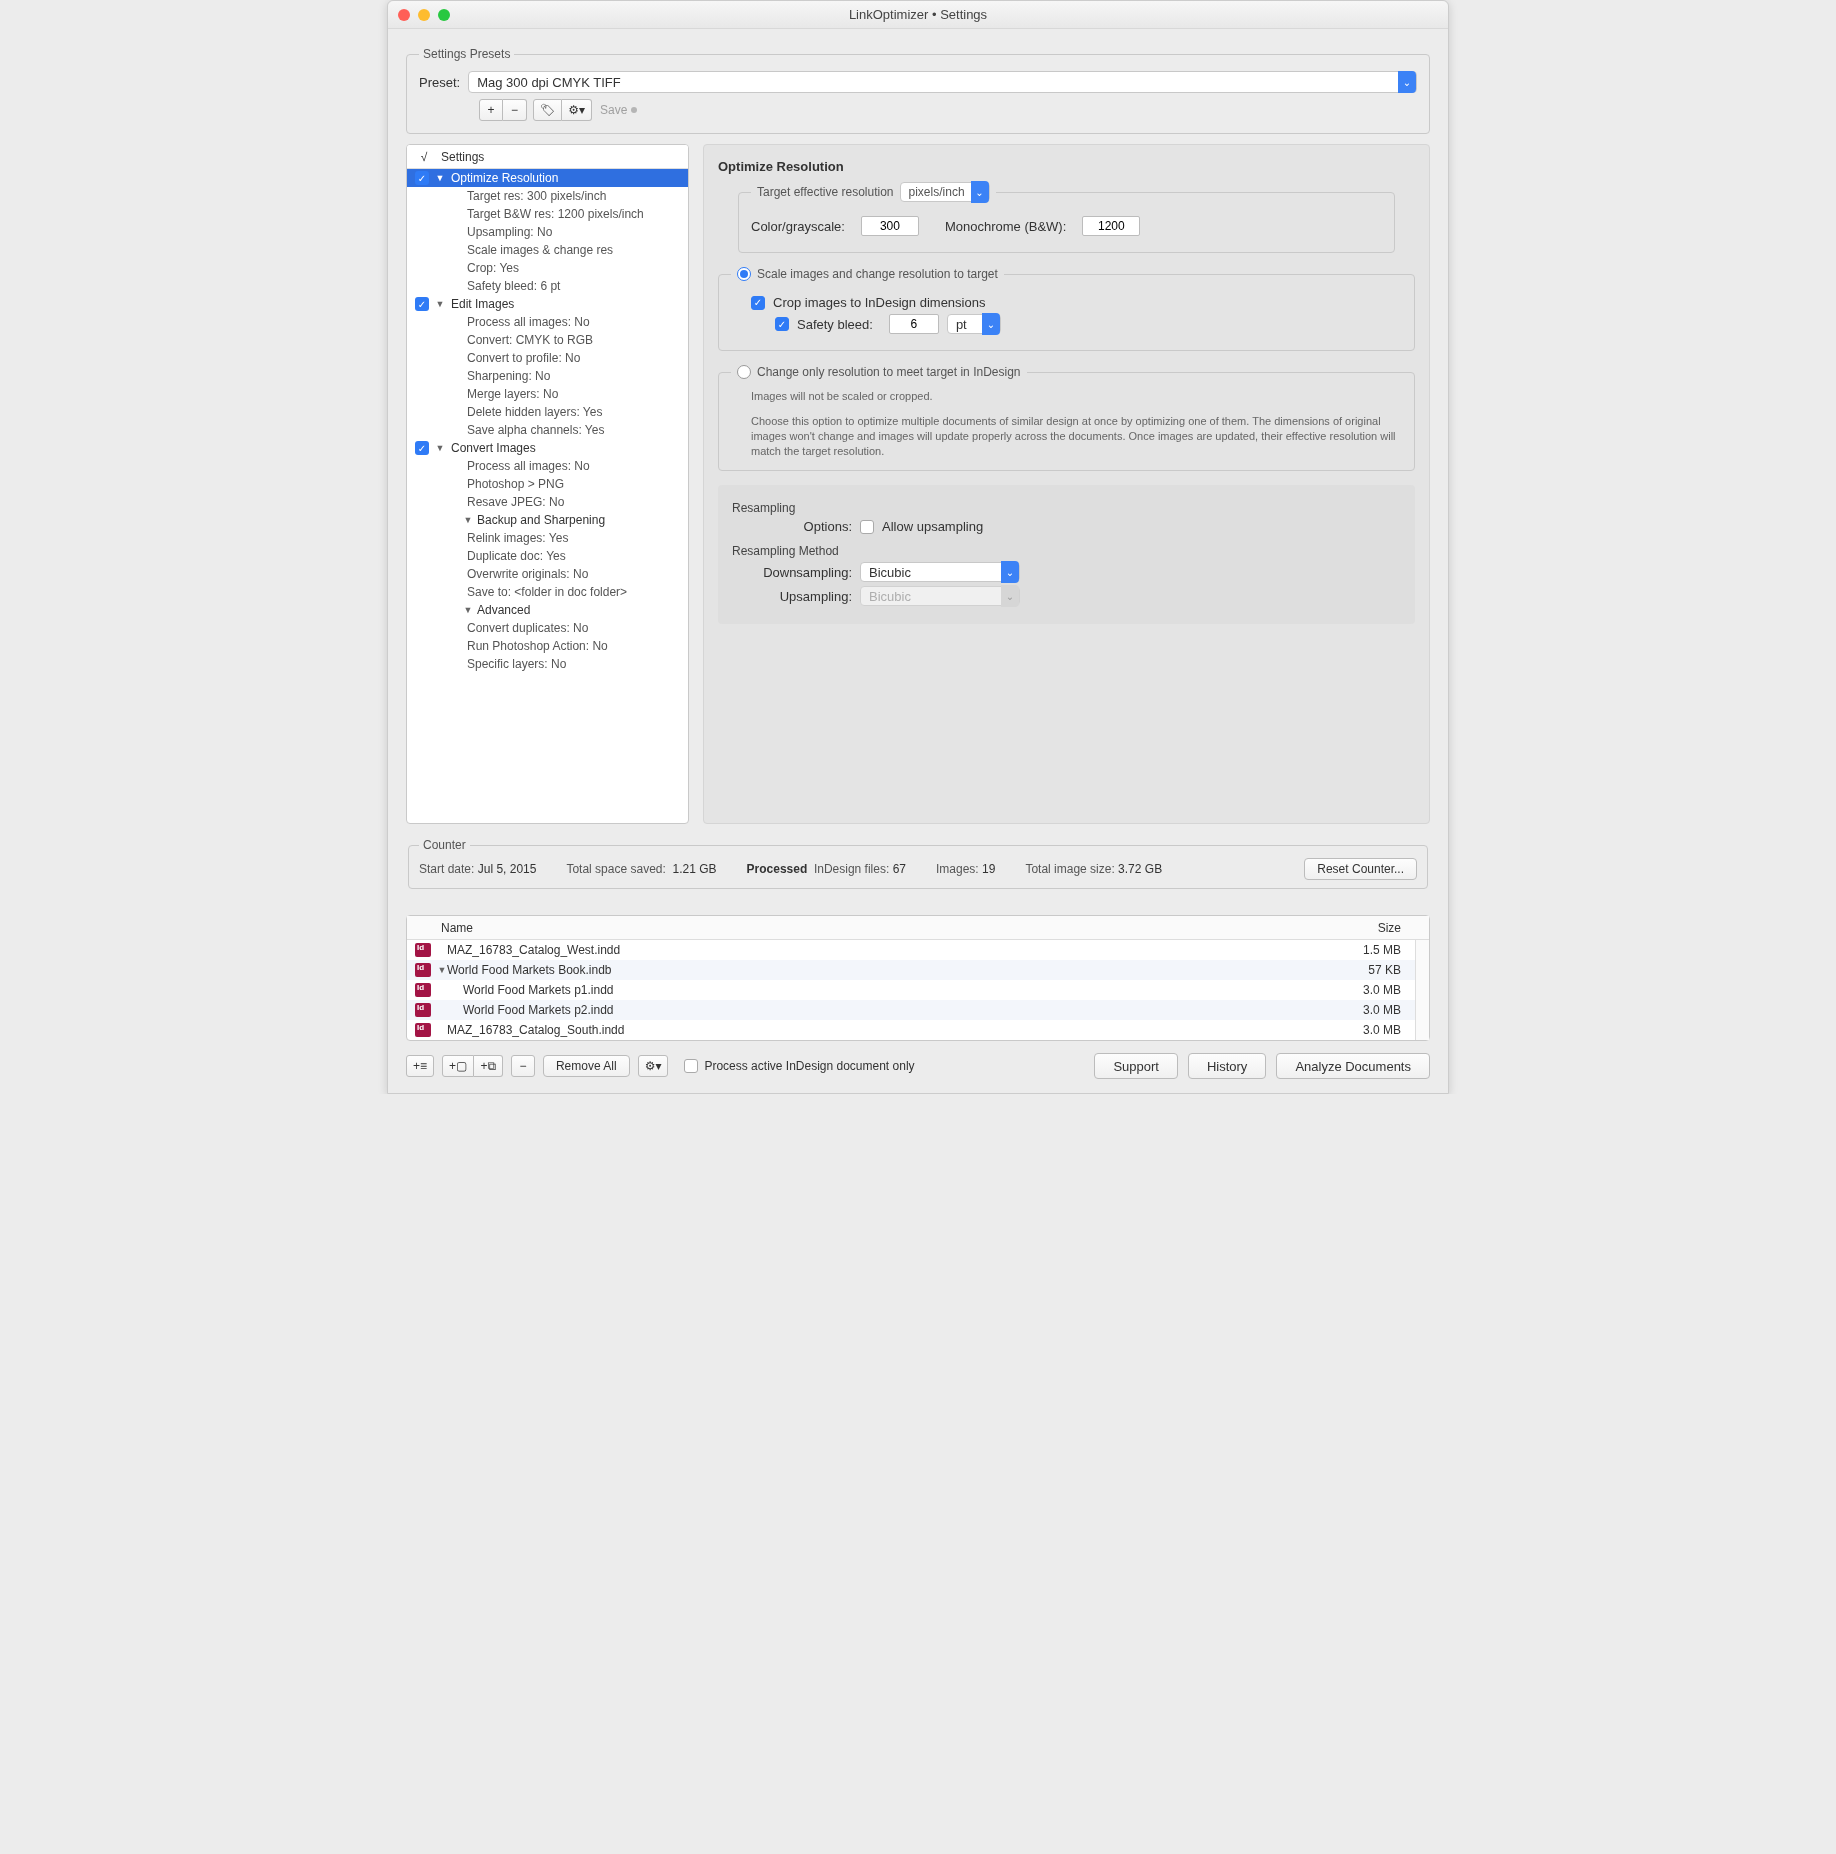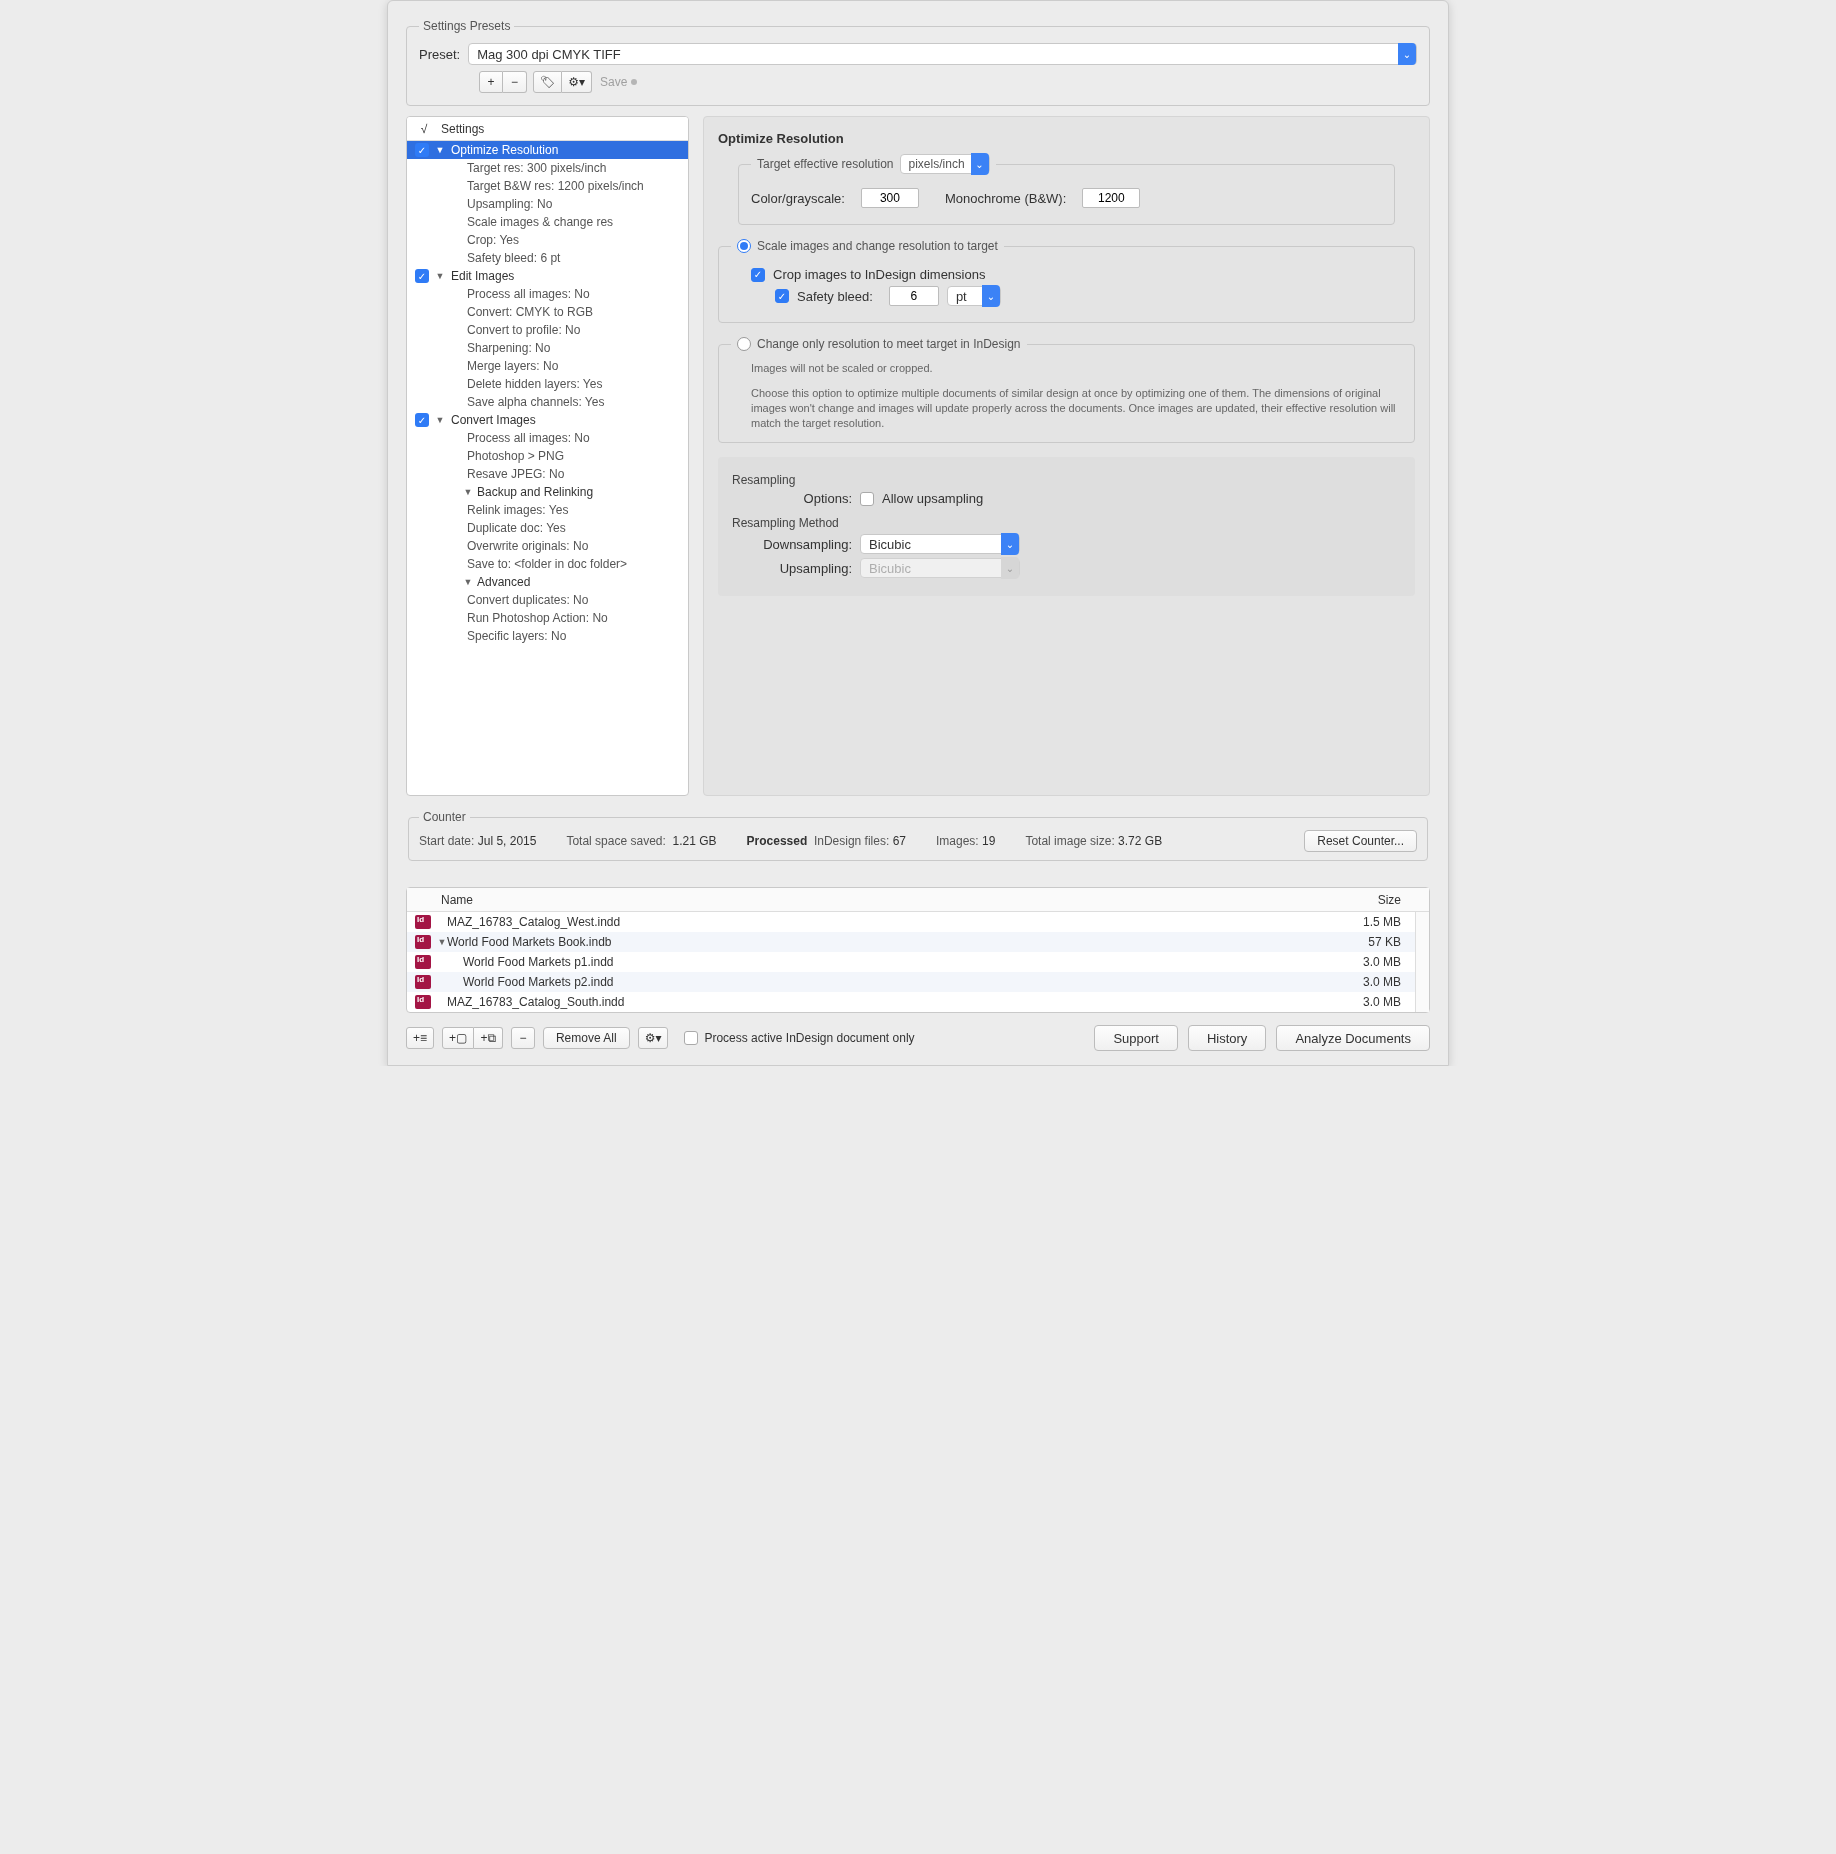--- a/index.html
+++ b/index.html
@@ -82,20 +82,28 @@
   .proc-check{display:flex; align-items:center; gap:6px; margin-left:8px; font-size:12px; color:#333;}
   .files-scroll{ width:14px; border-left:1px solid #ddd; background:#fafafa;}
   .files-body-wrap{display:flex;}
   .files-body-inner{flex:1;}
   .thin-legend{display:flex; align-items:center; gap:6px;}
 </style>
 </head>
 <body>
 
 <div class="window">
+  <div class="titlebar">
+    <div class="traffic">
+      <div class="traffic-dot" style="background:#ff5f57"></div>
+      <div class="traffic-dot" style="background:#febc2e"></div>
+      <div class="traffic-dot" style="background:#28c840"></div>
+    </div>
+    <div class="window-title">LinkOptimizer • Settings</div>
+  </div>
 
   <div class="content">
 
     <div class="row">
 
       <fieldset class="group presets-box">
         <legend>Settings Presets</legend>
         <div class="preset-row">
           <span>Preset:</span>
           <div class="mac-select">
@@ -191,21 +199,21 @@
               <span class="tree-sub">Photoshop &gt; PNG</span>
             </div>
           <div class="tree-row">
               <span class="tree-sub">Resave JPEG: No</span>
             </div>
 
           <div class="tree-row">
             <span style="width:14px"></span>
             <span class="tree-subhead">
                 <span class="tri">▼</span>
-                <span>Backup and Relinking</span>
+                <span>Backup and Sharpening</span>
               </span>
           </div>
           <div class="tree-row">
               <span class="tree-sub">Relink images: Yes</span>
             </div>
           <div class="tree-row">
               <span class="tree-sub">Duplicate doc: Yes</span>
             </div>
           <div class="tree-row">
               <span class="tree-sub">Overwrite originals: No</span>

